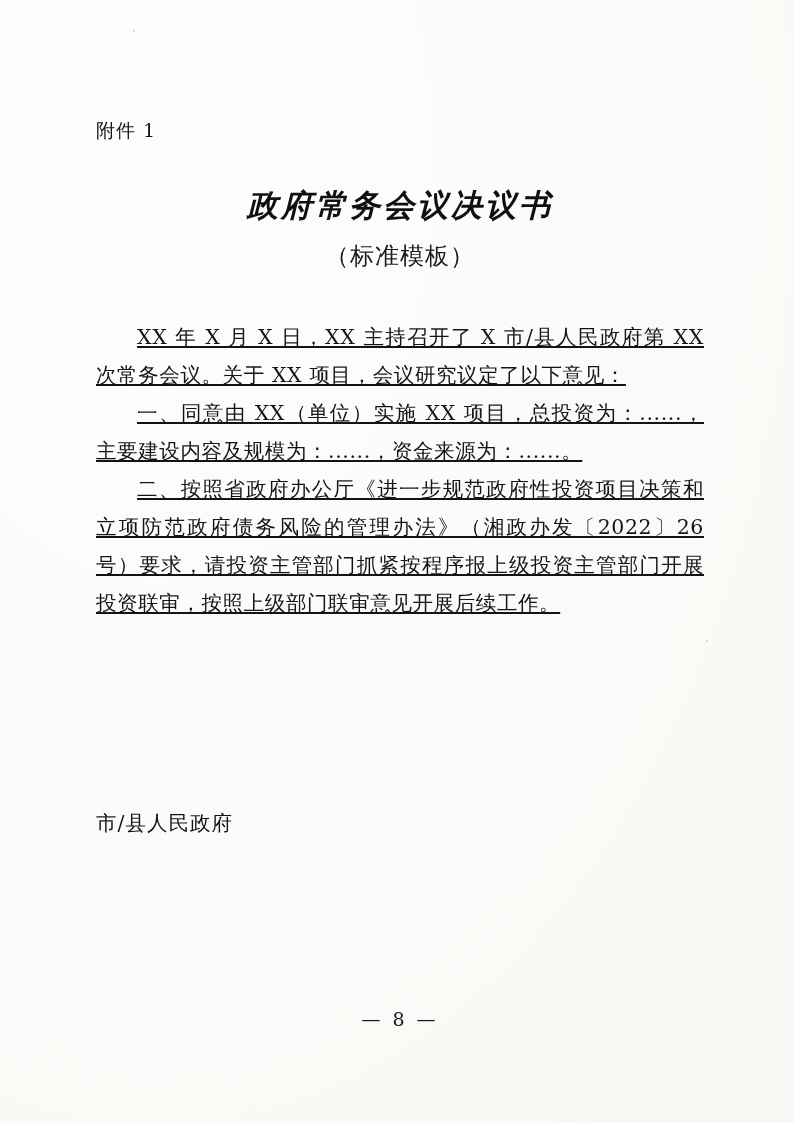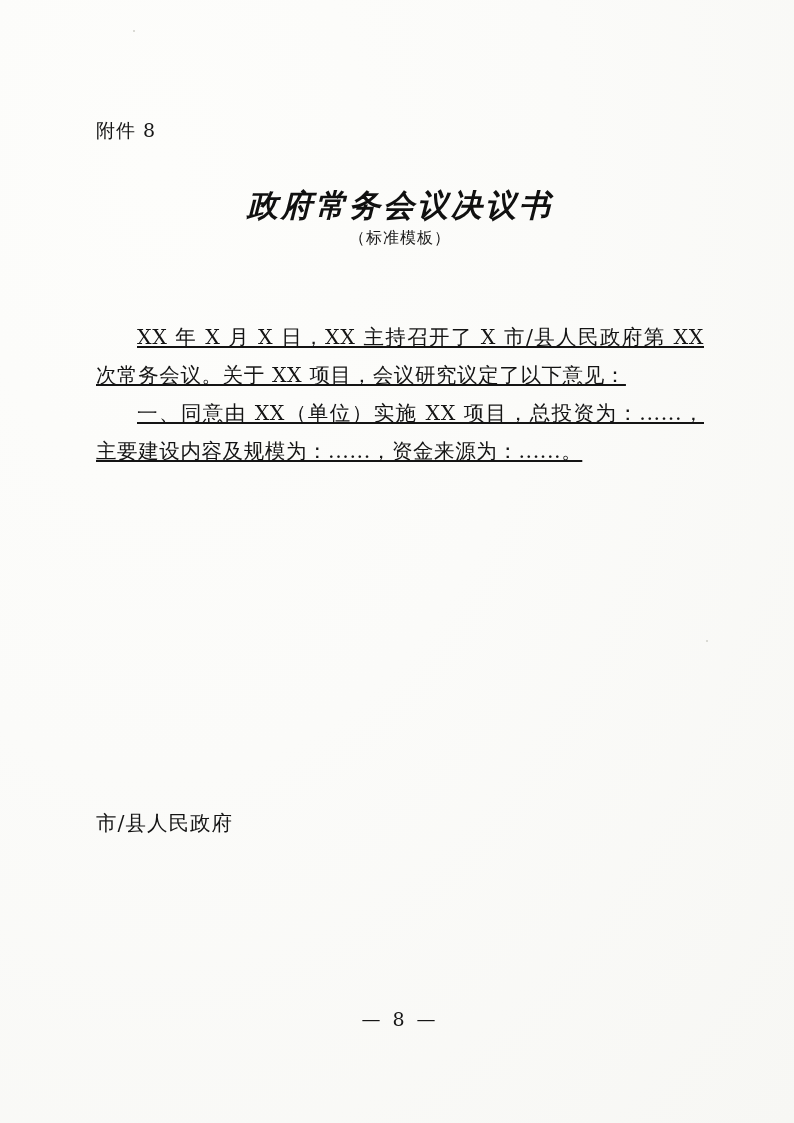--- a/index.html
+++ b/index.html
@@ -49,25 +49,25 @@
     font-size: 31px;
     font-weight: bold;
     letter-spacing: 3px;
     color: #101010;
     font-family: "DejaVu Serif", "Liberation Serif", serif;
     font-style: italic;
   }
 
   .doc-subtitle {
     position: absolute;
-    top: 228px;
+    top: 240px;
     left: 0;
     width: 608px;
     text-align: center;
-    font-size: 16px;
+    font-size: 24px;
     letter-spacing: 1px;
     color: #1a1a1a;
   }
 
   .body-block {
     position: absolute;
     top: 318px;
     left: 0;
     width: 608px;
   }
@@ -127,29 +127,30 @@
 </style>
 </head>
 <body>
 
 <div class="page">
   <span class="speck" style="left:133px; top:30px;"></span>
   <span class="speck" style="left:706px; top:640px;"></span>
 
   <div class="page-inner">
 
-    <div class="attachment-label">附件 8</div>
+    <div class="attachment-label">附件 1</div>
 
     <div class="doc-title">政府常务会议决议书</div>
 
     <div class="doc-subtitle">（标准模板）</div>
 
     <div class="body-block">
       <p class="para">XX 年 X 月 X 日，XX 主持召开了 X 市/县人民政府第 XX 次常务会议。关于 XX 项目，会议研究议定了以下意见：</p>
       <p class="para">一、同意由 XX（单位）实施 XX 项目，总投资为：......，主要建设内容及规模为：......，资金来源为：......。</p>
+      <p class="para">二、按照省政府办公厅《进一步规范政府性投资项目决策和立项防范政府债务风险的管理办法》（湘政办发〔2022〕26 号）要求，请投资主管部门抓紧按程序报上级投资主管部门开展投资联审，按照上级部门联审意见开展后续工作。</p>
     </div>
 
     <div class="signature">
       <div class="sig-line-1">市/县人民政府</div>
     </div>
 
     <div class="page-number">— 8 —</div>
 
   </div>
 </div>

